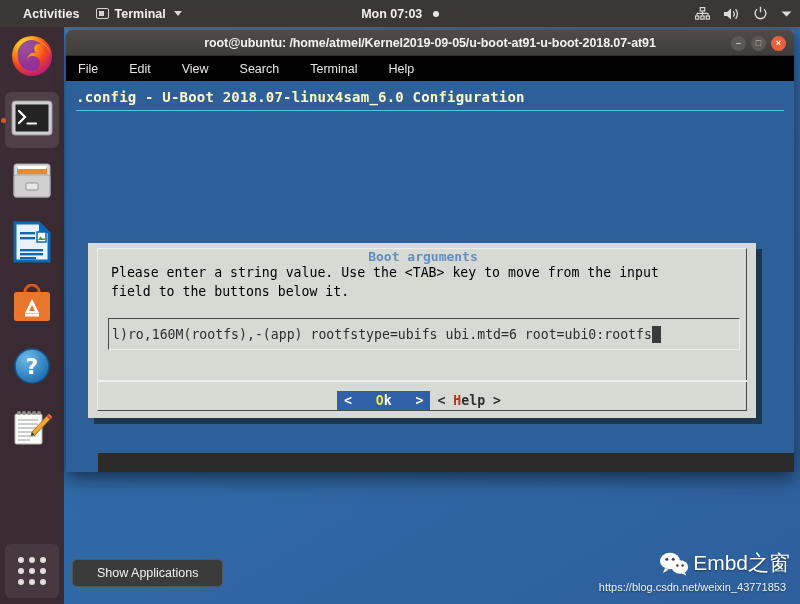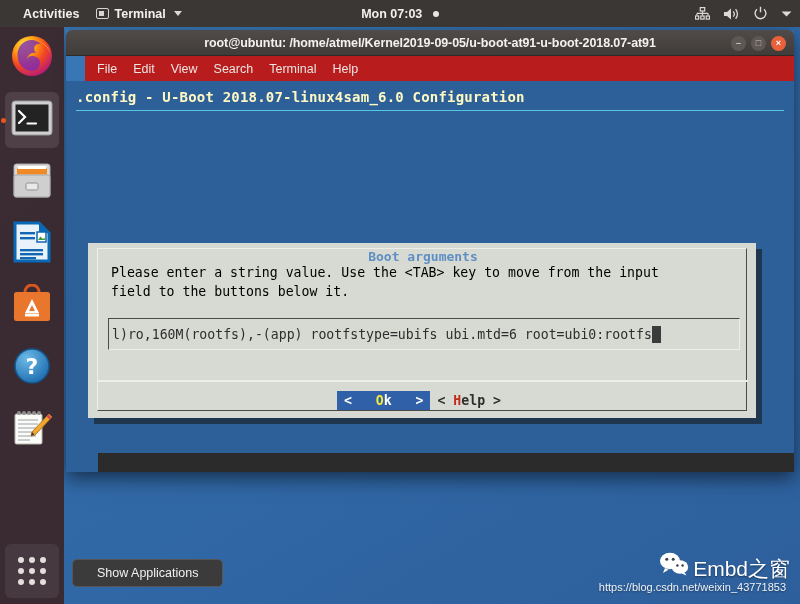--- a/index.html
+++ b/index.html
@@ -110,22 +110,22 @@
     color:#f4f2f0; font-size:12.5px; font-weight:bold;
     white-space:nowrap; letter-spacing:-0.1px;
   }
   #win-btns { position:absolute; right:8px; top:0; height:26px; display:flex; align-items:center; gap:5px; }
   .wb { width:15px;height:15px;border-radius:50%; display:flex;align-items:center;justify-content:center;
         font-size:9px; color:#403c39; font-weight:bold; line-height:1; }
   .wb.min { background:#5e5854; color:#cfc9c5;}
   .wb.max { background:#5e5854; color:#cfc9c5;}
   .wb.close { background:#e9603a; color:#fff; }
   #term-menubar {
-    height:25px; background:#b91c1c;
-    display:flex; align-items:center; padding-left:12px; gap:16px;margin-left:19px;
+    height:25px; background:#000000;
+    display:flex; align-items:center; padding-left:12px; gap:31px;
   }
   #term-menubar .mi { color:#e8e5e2; font-size:12.5px; }
   #term-body {
     position:absolute; left:0; top:51px; width:728px; height:391px;
     background:#2d6098;
     font-family: "DejaVu Sans Mono", monospace;
     overflow:hidden;
   }
   #mc-title {
     color:#fef9c3; font-size:14px; font-weight:bold;
@@ -213,21 +213,21 @@
     background:#3b3b3b; color:#f2f1f0;
     font-size:12.5px; padding:6px 24px; border-radius:5px;
     border:1px solid #565656;
     z-index:70; white-space:nowrap;
   }
   #wm {
     position:absolute; right:10px; top:552px;
     z-index:65; text-align:right; pointer-events:none;
   }
   #wm-logo {
-    display:flex; align-items:flex-end; justify-content:flex-end; gap:4px;
+    display:flex; align-items:flex-start; justify-content:flex-end; gap:4px;
     color:#ffffff; font-size:21px; line-height:22px;
     text-shadow: 0 1px 2px rgba(0,0,0,.45);
   }
   #wm-url {
     color:#ffffff; font-size:11px; line-height:18px; opacity:.92;
     text-shadow: 0 1px 2px rgba(0,0,0,.45);
     margin-top:-2px; margin-right:4px;
   }
 </style>
 </head>

